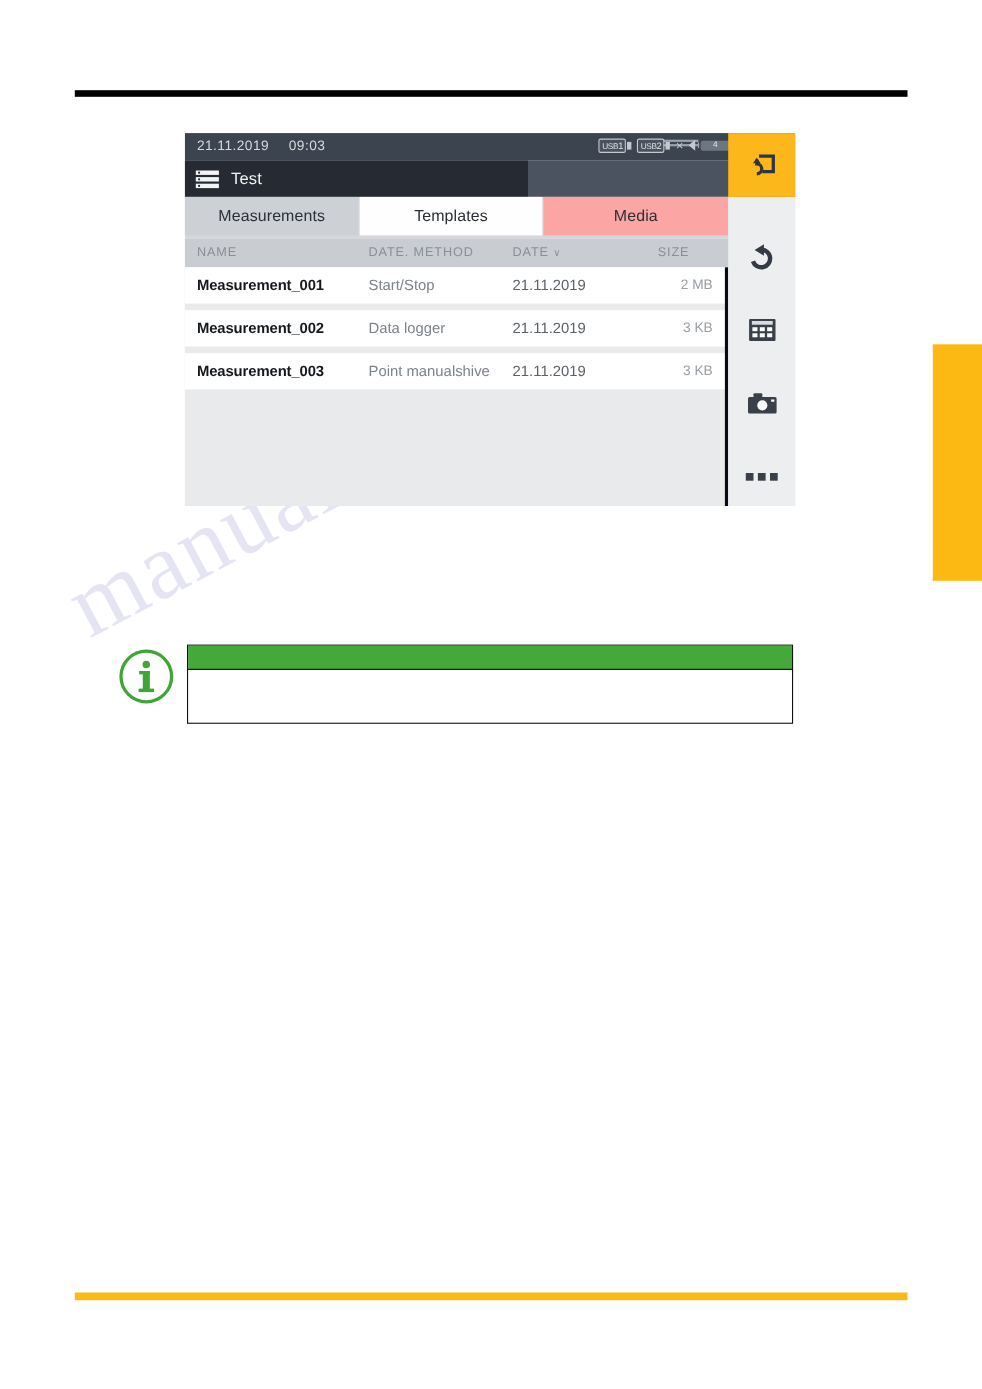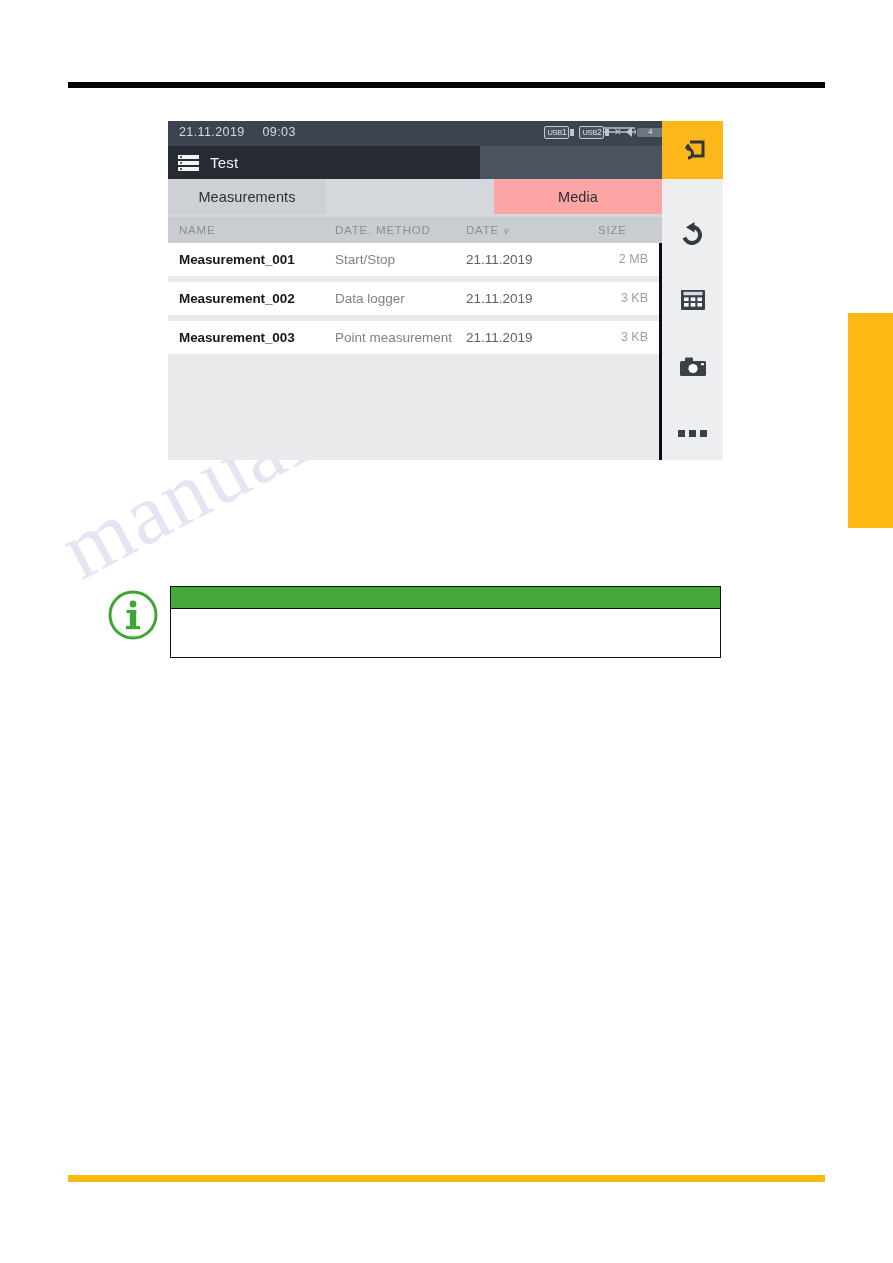--- a/index.html
+++ b/index.html
@@ -452,20 +452,21 @@
     <span class="db-icon">
       <i></i>
         <i></i>
         <i></i>
     </span>
     <span class="title-text">Test</span>
   </div>
 
   <div class="tabbar">
     <div class="tab tab-0">Measurements</div>
+    <div class="tab tab-1">Templates</div>
     <div class="tab tab-2">Media</div>
   </div>
 
   <div class="colhead">
     <div class="ch-name">NAME</div>
     <div class="ch-method">DATE. METHOD</div>
     <div class="ch-date"><span>DATE</span><span class="sort-caret">∨</span></div>
     <div class="ch-size">SIZE</div>
   </div>
 
@@ -477,21 +478,21 @@
       <div class="cell-size">2 MB</div>
     </div>
     <div class="row row-1">
       <div class="cell-name">Measurement_002</div>
       <div class="cell-method">Data logger</div>
       <div class="cell-date">21.11.2019</div>
       <div class="cell-size">3 KB</div>
     </div>
     <div class="row row-2">
       <div class="cell-name">Measurement_003</div>
-      <div class="cell-method">Point measurement</div>
+      <div class="cell-method">Point manualshive</div>
       <div class="cell-date">21.11.2019</div>
       <div class="cell-size">3 KB</div>
     </div>
   </div>
   <div class="scroll-track"></div>
 
   <div class="toolbar"></div>
 
   <div class="tool-export">
     <svg width="28" height="28" viewBox="0 0 28 28">

